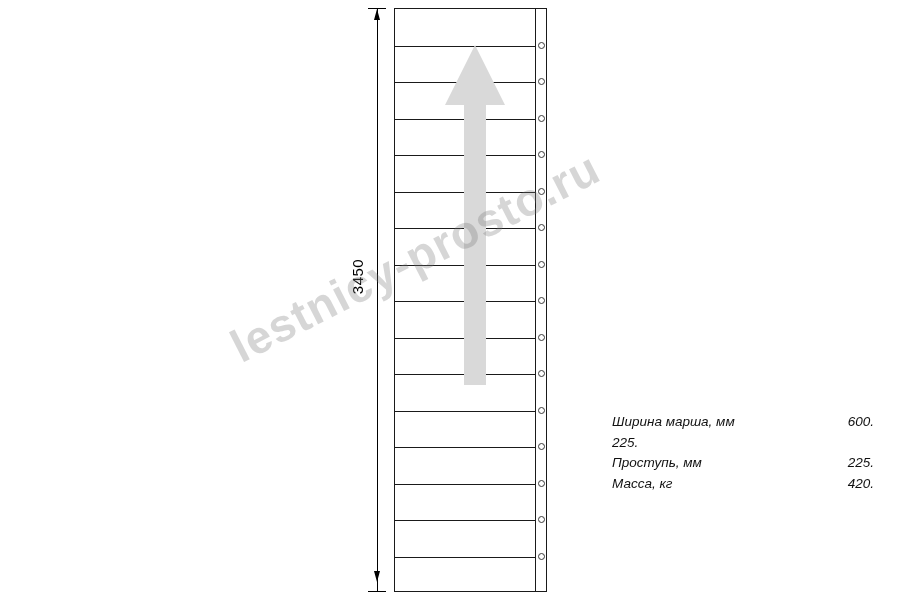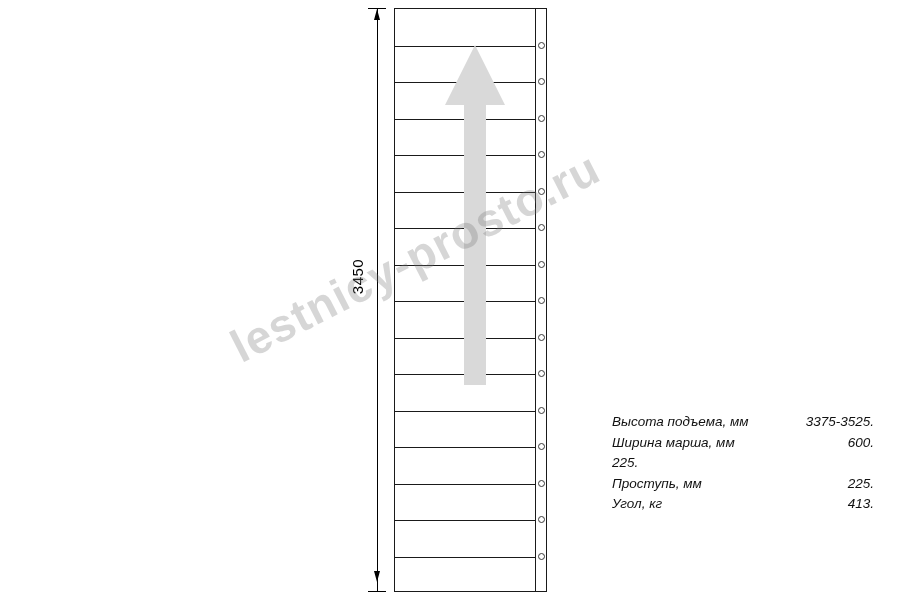--- a/index.html
+++ b/index.html
@@ -220,35 +220,31 @@
       <div class="bolt" style="top: 553px;"></div>
     </div>
 
   <div class="up-arrow-wrap">
     <div class="up-arrow-head"></div>
     <div class="up-arrow-shaft"></div>
   </div>
 
   <div class="spec" id="spec-table">
       <div class="spec-row">
-        <span class="spec-label">Высота подъема, мм</span>
-        <span class="spec-value">3375-3525.</span>
-      </div>
-      <div class="spec-row">
         <span class="spec-label">Ширина марша, мм</span>
         <span class="spec-value">600.</span>
       </div>
       <div class="spec-row">
         <span class="spec-value">225.</span>
       </div>
       <div class="spec-row">
         <span class="spec-label">Проступь, мм</span>
         <span class="spec-value">225.</span>
       </div>
       <div class="spec-row">
-        <span class="spec-label">Угол, кг</span>
-        <span class="spec-value">413.</span>
+        <span class="spec-label">Масса, кг</span>
+        <span class="spec-value">420.</span>
       </div>
     </div>
 
   <div class="watermark">lestnicy-prosto.ru</div>
 
 </div>
 
 </body></html>

